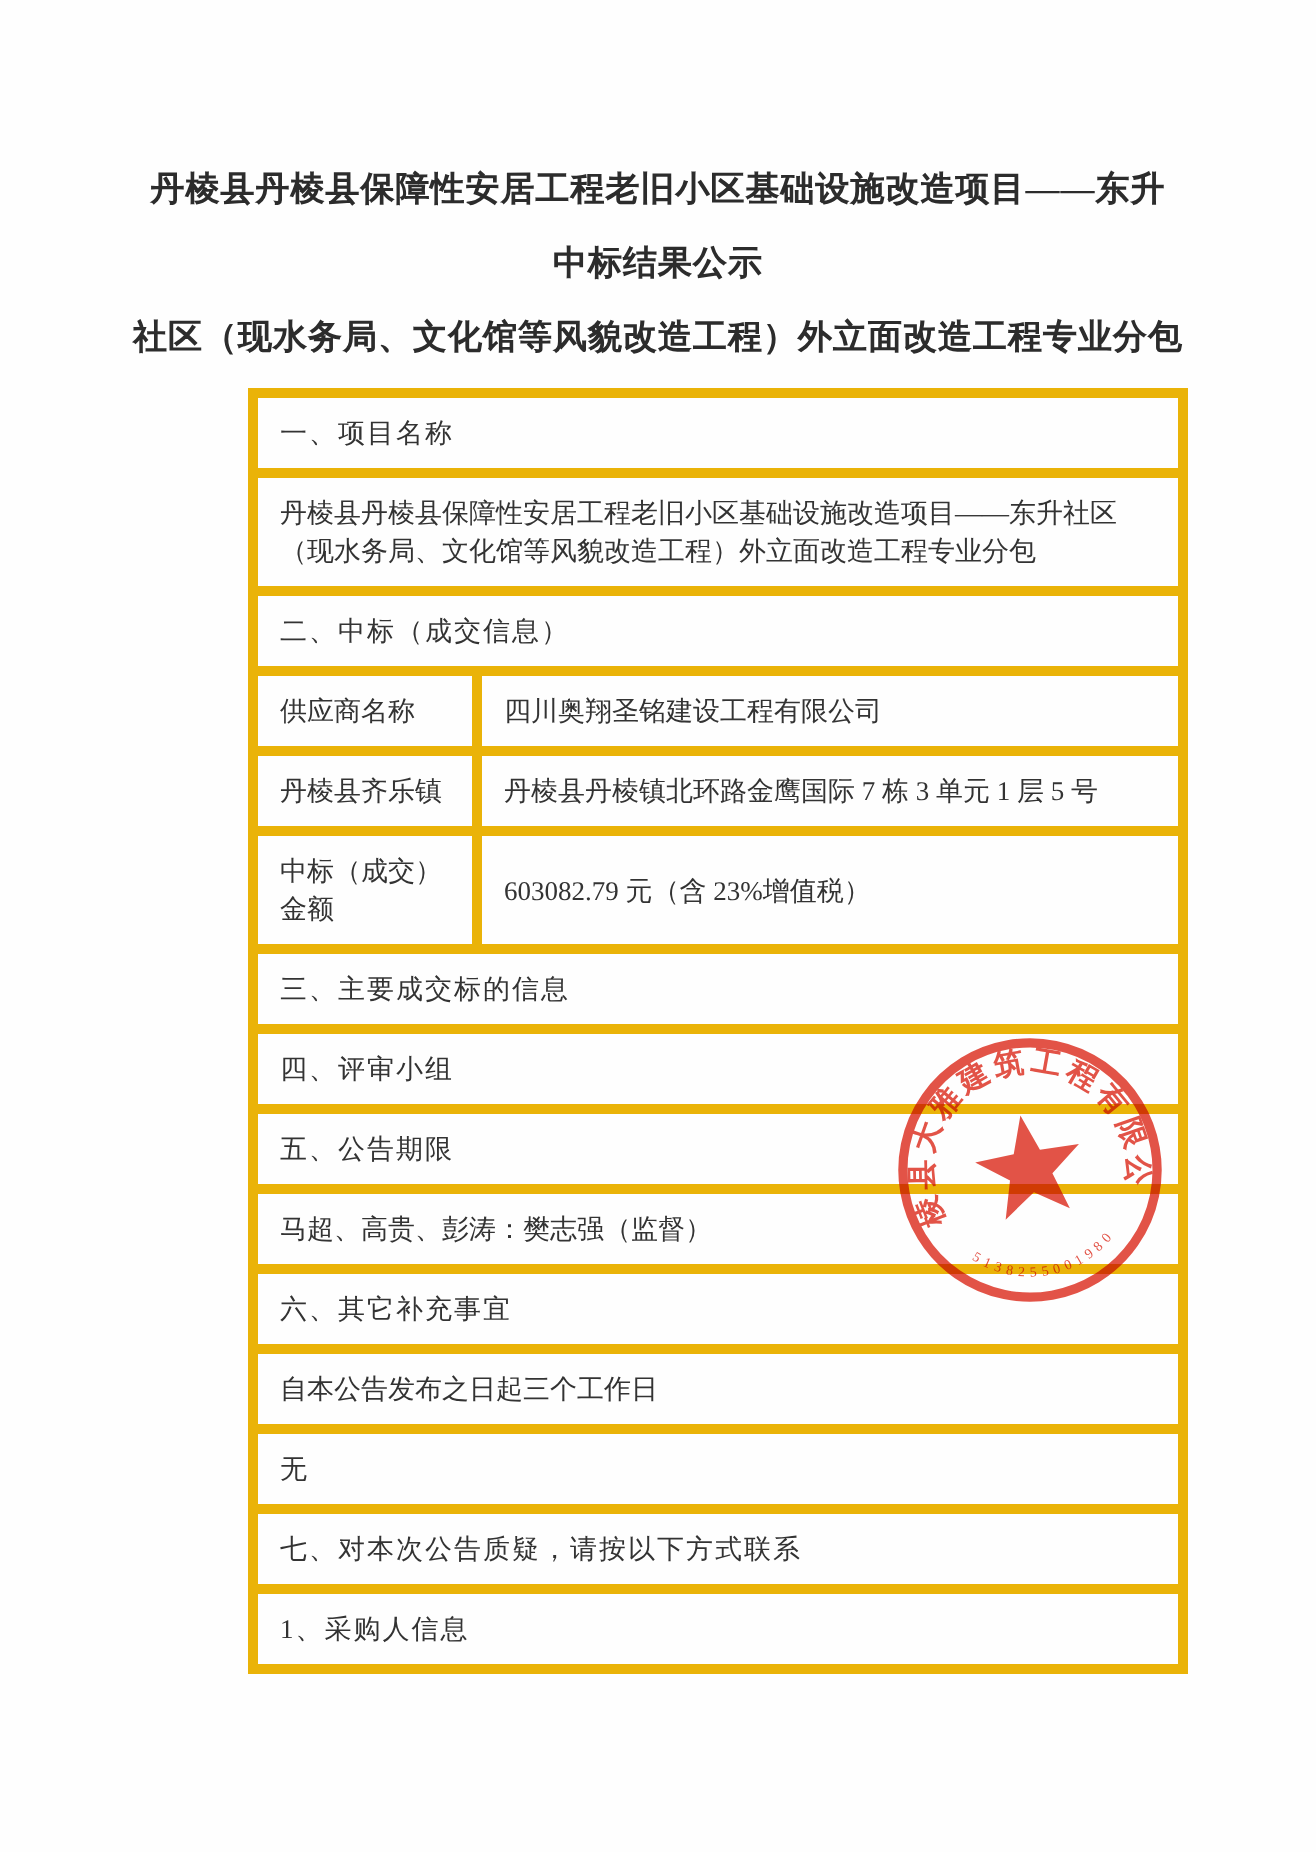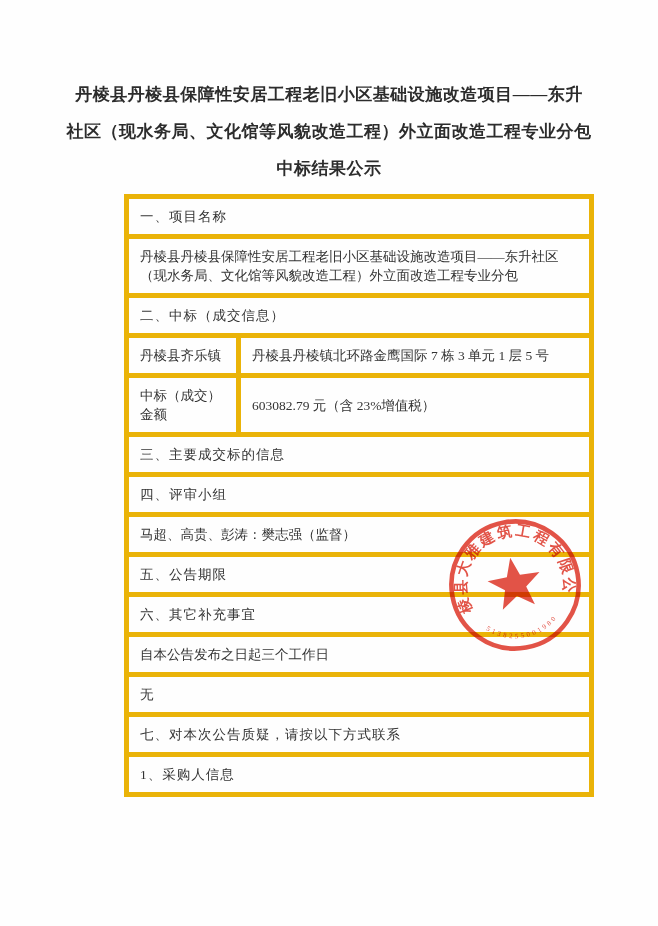--- a/index.html
+++ b/index.html
@@ -57,58 +57,62 @@
   .stamp .company { font-size: 14.5px; font-weight: bold; letter-spacing: 2.4px; }
   .stamp .serial { font-size: 6.8px; letter-spacing: 2.6px; }
 </style>
 </head>
 <body>
 
 <div class="page">
 
   <div class="title">
     <div>丹棱县丹棱县保障性安居工程老旧小区基础设施改造项目——东升</div>
+    <div>中标结果公示</div>
     <div>社区（现水务局、文化馆等风貌改造工程）外立面改造工程专业分包</div>
-    <div>中标结果公示</div>
   </div>
 
   <table class="doc">
     <colgroup>
         <col class="c1">
         <col>
       </colgroup>
     <tbody>
       <tr>
         <td colspan="2" class="sec">一、项目名称</td>
       </tr>
       <tr>
         <td colspan="2">丹棱县丹棱县保障性安居工程老旧小区基础设施改造项目——东升社区（现水务局、文化馆等风貌改造工程）外立面改造工程专业分包</td>
       </tr>
       <tr>
         <td colspan="2" class="sec">二、中标（成交信息）</td>
       </tr>
       <tr>
+        <td>供应商名称</td>
+        <td>四川奥翔圣铭建设工程有限公司</td>
+      </tr>
+      <tr>
         <td>丹棱县齐乐镇</td>
         <td>丹棱县丹棱镇北环路金鹰国际 7 栋 3 单元 1 层 5 号</td>
       </tr>
       <tr>
         <td>中标（成交）金额</td>
         <td>603082.79 元（含 23%增值税）</td>
       </tr>
       <tr>
         <td colspan="2" class="sec">三、主要成交标的信息</td>
       </tr>
       <tr>
         <td colspan="2" class="sec">四、评审小组</td>
       </tr>
       <tr>
-        <td colspan="2">马超、高贵、彭涛：樊志强（监督）</td>
+        <td colspan="2" class="sec">五、公告期限</td>
       </tr>
       <tr>
-        <td colspan="2" class="sec">五、公告期限</td>
+        <td colspan="2">马超、高贵、彭涛：樊志强（监督）</td>
       </tr>
       <tr>
         <td colspan="2" class="sec">六、其它补充事宜</td>
       </tr>
       <tr>
         <td colspan="2">自本公告发布之日起三个工作日</td>
       </tr>
       <tr>
         <td colspan="2">无</td>
       </tr>

